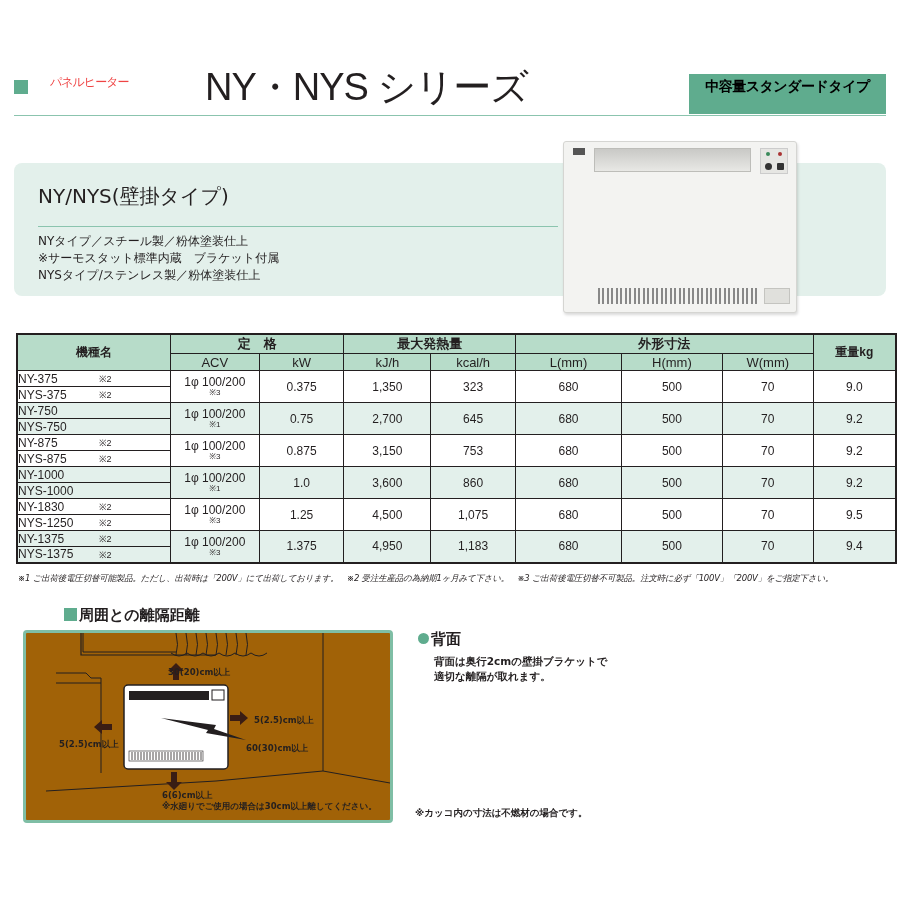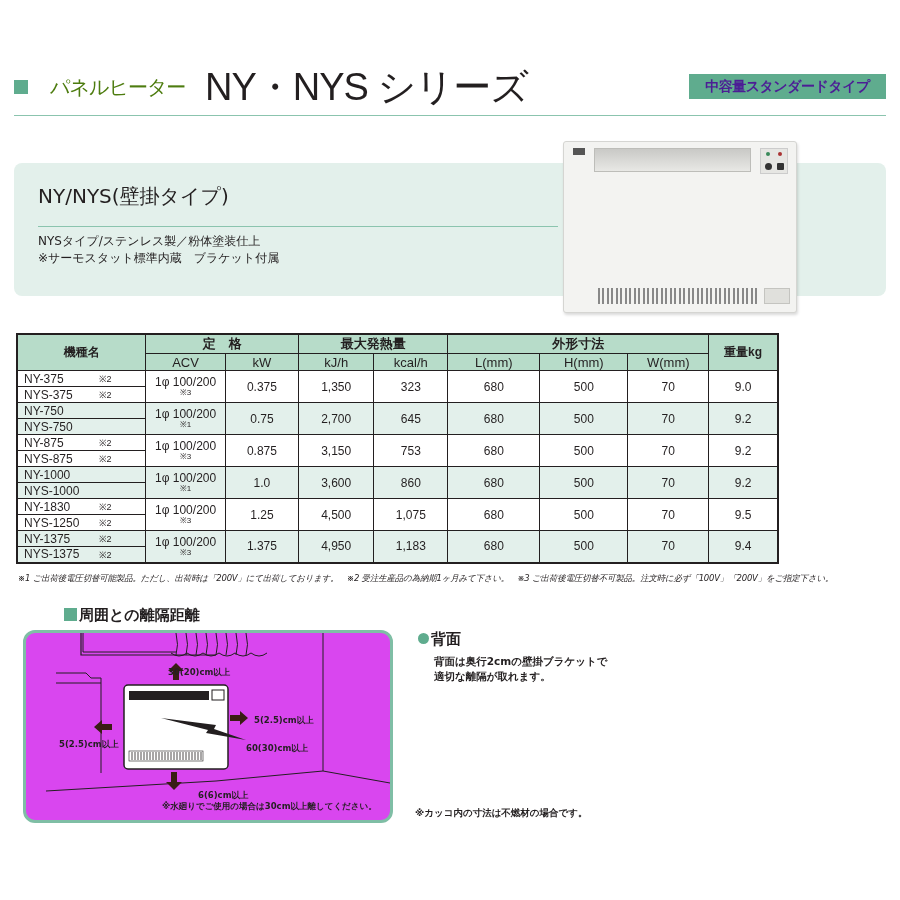--- a/index.html
+++ b/index.html
@@ -5,24 +5,24 @@
   * { box-sizing: border-box; margin: 0; padding: 0; }
   body {
     width: 900px; height: 900px; background: #ffffff;
     font-family: "DejaVu Sans", "Liberation Sans", sans-serif;
     color: #231f20; position: relative; overflow: hidden;
   }
   .abs { position: absolute; }
 
   
   .hdr-square { left: 14px; top: 80px; width: 14px; height: 14px; background: #5fac8e; }
-  .hdr-small { left: 50px; top: 74px; font-size: 20px; letter-spacing: -1px; color: #4d7c0f; }
+  .hdr-small { left: 50px; top: 74px; font-size: 12px; letter-spacing: -1px; color: #ef4444; }
   .hdr-big { left: 205px; top: 62px; font-size: 38px; letter-spacing: -1px; color: #231f20; font-family: "Liberation Sans", sans-serif; }
   .hdr-badge {
-    left: 689px; top: 74px; width: 197px; height: 25px; background: #5fac8e; color: #4c1d95;
+    left: 689px; top: 74px; width: 197px; height: 40px; background: #5fac8e; color: #000000;
     font-size: 14px; font-weight: bold; text-align: center; line-height: 25px; letter-spacing: -0.5px;
   }
   .hdr-rule { left: 14px; top: 115px; width: 872px; height: 1px; background: #8bc4ae; }
 
   
   .intro-panel {
     left: 14px; top: 163px; width: 872px; height: 133px; background: #e3f0eb; border-radius: 8px;
   }
   .intro-title { left: 38px; top: 183px; font-size: 20px; color: #231f20; }
   .intro-rule { left: 38px; top: 226px; width: 520px; height: 1px; background: #8bc4ae; }
@@ -37,43 +37,43 @@
     background: linear-gradient(#c9c9c6, #e8e8e5); border: 1px solid #bdbdb9; }
   .photo .logo { position: absolute; left: 9px; top: 6px; width: 12px; height: 7px; background: #555; }
   .photo .ctrl { position: absolute; left: 196px; top: 6px; width: 28px; height: 26px; background: #e6e6e3; border: 1px solid #ccc; }
   .photo .knob { position: absolute; width: 7px; height: 7px; border-radius: 50%; background: #333; }
   .photo .grille { position: absolute; left: 34px; top: 146px; width: 162px; height: 16px;
     background: repeating-linear-gradient(90deg, #888 0 2px, #f3f3f1 2px 4.5px); }
   .photo .label-plate { position: absolute; left: 200px; top: 146px; width: 26px; height: 16px; background: #e0e0dc; border: 1px solid #c4c4c0; }
 
   
   table.spec {
-    position: absolute; left: 16px; top: 333px; width: 763px; border-collapse: collapse;
+    position: absolute; left: 16px; top: 333px; width: 881px; border-collapse: collapse;
     border: 2px solid #231f20; font-size: 12px; font-family: "Liberation Sans", sans-serif;
   }
   table.spec th, table.spec td { border: 1px solid #231f20; text-align: center; padding: 0; }
   table.spec th { background: #b7dcc9; font-weight: normal; color: #231f20; }
   table.spec th.grp { height: 16px; font-size: 13px; font-weight: bold; }
   table.spec th.sub { height: 17px; font-size: 13px; margin-top: 42px; }
   table.spec td { height: 16px; }
-  table.spec td.model { text-align: left; padding-left: 6px; font-size: 12px; position: relative; border-left: none; }
+  table.spec td.model { text-align: left; padding-left: 0; font-size: 12px; position: relative; border-left: none; }
   table.spec td.model .note { position: absolute; left: 81px; top: 1px; font-size: 9px; }
   table.spec td.acv { line-height: 12px; font-size: 12px; }
   table.spec td.acv .n { display: block; font-size: 8px; line-height: 9px; }
   table.spec tr.shade td { background: #e3f0eb; }
   table.spec td.num { font-size: 12px; }
 
   
   .footnotes { left: 18px; top: 573px; font-size: 8.5px; color: #231f20; white-space: nowrap; letter-spacing: -0.2px; font-style: italic; }
 
   
   .clr-title { left: 20px; top: 606px; font-size: 15px; font-weight: bold; color: #231f20; padding-left: 44px; }
   .clr-title .sq { display: inline-block; width: 13px; height: 13px; background: #5fac8e; margin-right: 2px; vertical-align: -1px; }
   .clr-box {
-    left: 23px; top: 630px; width: 370px; height: 193px; border: 3px solid #7fbea5; border-radius: 12px; background: #d946ef;
+    left: 23px; top: 630px; width: 370px; height: 193px; border: 3px solid #7fbea5; border-radius: 4px; background: #a16207;
     overflow: hidden;
   }
   .lbl { position: absolute; font-size: 8.5px; font-weight: bold; color: #231f20; white-space: nowrap; }
 
   .back-title { left: 418px; top: 630px; font-size: 15px; font-weight: bold; color: #231f20; }
   .back-title .dot { display: inline-block; width: 11px; height: 11px; border-radius: 50%; background: #5fac8e; margin-right: 2px; vertical-align: 0; }
   .back-text { left: 434px; top: 654px; font-size: 10.5px; font-weight: bold; line-height: 15px; color: #231f20; }
   .paren-note { left: 415px; top: 807px; font-size: 9.5px; font-weight: bold; color: #231f20; }
 </style>
 </head>
@@ -82,22 +82,23 @@
 <div class="abs hdr-square"></div>
 <div class="abs hdr-small">パネルヒーター</div>
 <div class="abs hdr-big">NY・NYS シリーズ</div>
 <div class="abs hdr-badge">中容量スタンダードタイプ</div>
 <div class="abs hdr-rule"></div>
 
 <div class="abs intro-panel"></div>
 <div class="abs intro-title">NY/NYS(壁掛タイプ)</div>
 <div class="abs intro-rule"></div>
 <div class="abs intro-lines">
+  <div>NYタイプ／スチール製／粉体塗装仕上</div>
+  <div>※サーモスタット標準内蔵　ブラケット付属</div>
   <div>NYSタイプ/ステンレス製／粉体塗装仕上</div>
-  <div>※サーモスタット標準内蔵　ブラケット付属</div>
 </div>
 
 <div class="abs photo">
   <div class="logo"></div>
   <div class="top-slot"></div>
   <div class="ctrl">
     <div class="knob" style="left:4px;top:14px;"></div>
     <div class="knob" style="left:16px;top:14px;border-radius:1px;"></div>
     <div class="knob" style="left:5px;top:3px;width:4px;height:4px;background:#3a8a5a;"></div>
     <div class="knob" style="left:17px;top:3px;width:4px;height:4px;background:#a33;"></div>
@@ -282,21 +283,21 @@
     <polygon points="150,30 142,38 147,38 147,47 153,47 153,38 158,38" fill="#3a1d14"></polygon>
     <polygon points="222,85 214,78 214,82 204,82 204,88 214,88 214,92" fill="#3a1d14"></polygon>
     <polygon points="68,94 76,87 76,91 86,91 86,97 76,97 76,101" fill="#3a1d14"></polygon>
     <polygon points="148,157 140,149 145,149 145,139 151,139 151,149 156,149" fill="#3a1d14"></polygon>
     <polygon points="135,85 190,92 188,96 220,107 180,100 182,97" fill="#231f20"></polygon>
   </svg>
   <div class="lbl" style="left:142px;top:34px;">30(20)cm以上</div>
   <div class="lbl" style="left:228px;top:82px;">5(2.5)cm以上</div>
   <div class="lbl" style="left:33px;top:106px;">5(2.5)cm以上</div>
   <div class="lbl" style="left:220px;top:110px;">60(30)cm以上</div>
-  <div class="lbl" style="left:136px;top:157px;margin-left:36px;">6(6)cm以上</div>
+  <div class="lbl" style="left:136px;top:157px;">6(6)cm以上</div>
   <div class="lbl" style="left:136px;top:168px;">※水廻りでご使用の場合は30cm以上離してください。</div>
 </div>
 
 <div class="abs back-title">
   <span class="dot"></span><span>背面</span>
 </div>
 <div class="abs back-text">
   <div>背面は奥行2cmの壁掛ブラケットで</div>
   <div>適切な離隔が取れます。</div>
 </div>

